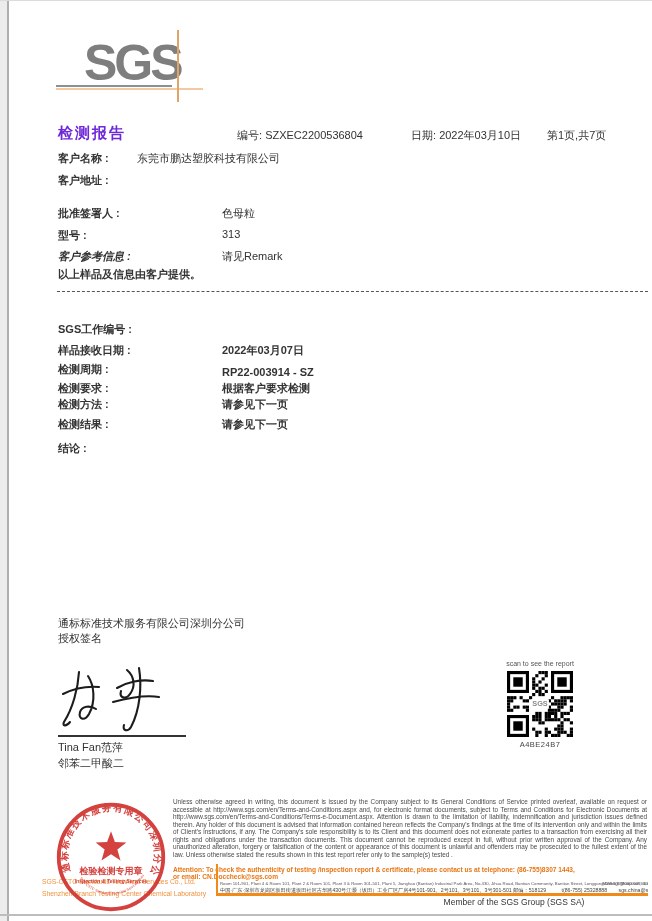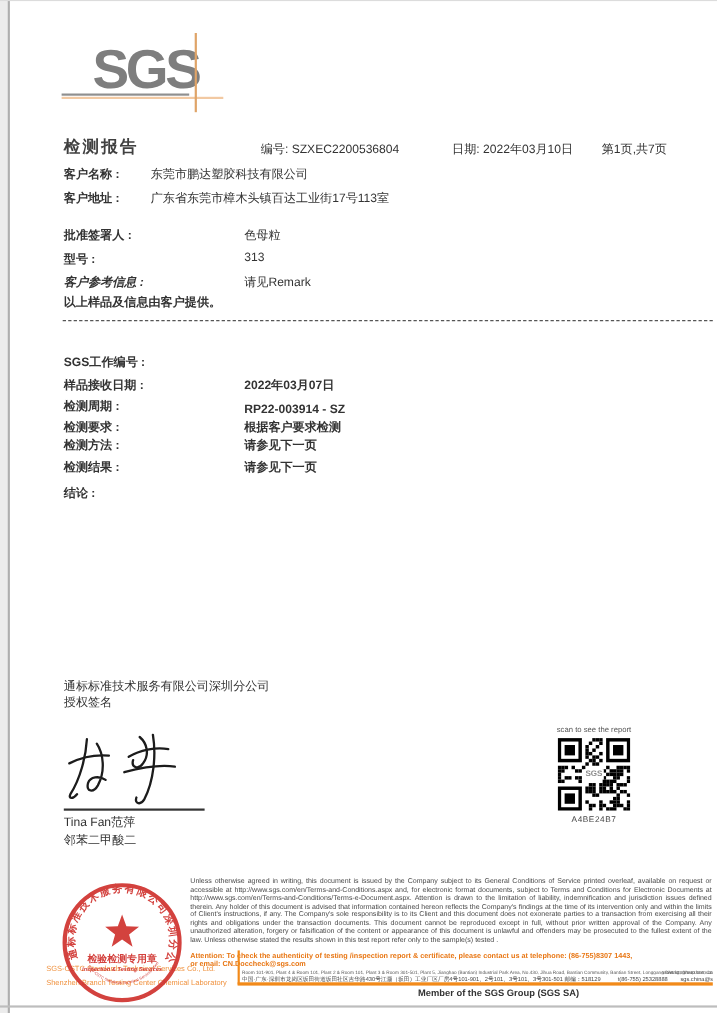--- a/index.html
+++ b/index.html
@@ -14,40 +14,40 @@
   .edge-bottom { position:absolute; left:0; top:914px; width:100%; height:2px; background:#bdbdbd; }
 
   
   .sgs-logo { position:absolute; left:84px; top:38px; font-size:50px; font-weight:bold; color:#7e7e7e; letter-spacing:-3px; line-height:1; }
   .logo-baseline { position:absolute; left:56px; top:85px; width:116px; height:2px; background:#8f8f8f; }
   .logo-hline { position:absolute; left:56px; top:88px; width:147px; height:2px; background:#f2c9a2; }
   .logo-vline { position:absolute; left:177px; top:30px; width:2px; height:72px; background:#dfa468; }
 
   .abs { position:absolute; }
   .t11 { font-size:11px; color:#333; white-space:nowrap; }
-  .title { font-size:15px; font-weight:bold; color:#404040; letter-spacing:2px;text-align:center; }
+  .title { font-size:15px; font-weight:bold; color:#6d28d9; letter-spacing:2px;text-align:center; }
 
   .dashed-sep { position:absolute; left:57px; top:291px; width:591px; border-top:1.5px dashed #555; }
 
   .para { position:absolute; left:222px; top:439px; width:430px; font-size:11px; line-height:17.6px; color:#333; }
 
   .sig-line { position:absolute; left:58px; top:735px; width:128px; height:1.5px; background:#333; }
 
   .qr-caption { position:absolute; left:493px; top:660px; width:94px; text-align:center; font-size:7px; color:#555; }
   .qr-code-label { position:absolute; left:493px; top:740px; width:94px; text-align:center; font-size:7.5px; color:#444; letter-spacing:.5px; }
 
   .disclaimer { position:absolute; left:173px; top:798px; width:474px; font-size:6.4px; line-height:7.55px; color:#4a4a4a; text-align:justify; }
   .attention { position:absolute; left:173px; top:866px; width:474px; font-size:6.6px; line-height:7.3px; font-weight:bold; color:#e87613; }
   .addr-en { position:absolute; left:220px; top:881px; width:428px; font-size:4.3px; color:#555; white-space:nowrap; overflow:hidden; }
   .addr-en .site { float:right; font-size:4.6px; }
   .addr-cn { position:absolute; left:220px; top:887px; width:428px; font-size:5.2px; color:#444; white-space:nowrap; overflow:hidden; }
   .addr-cn .tel { margin-left:14px; } .addr-cn .mail { margin-left:10px; }
   .foot-vline { position:absolute; left:216px; top:864px; width:2px; height:31px; background:#f28a1a; }
   .foot-hline { position:absolute; left:216px; top:893px; width:432px; height:2.5px; background:#f28a1a; }
-  .member { position:absolute; left:380px; top:897px; width:268px; text-align:left; font-size:8.5px; color:#333;font-weight:bold; }
+  .member { position:absolute; left:380px; top:897px; width:268px; text-align:center; font-size:8.5px; color:#333; }
 
   .org-orange { position:absolute; left:42px; font-size:6.8px; color:#f0923f; white-space:nowrap; }
   .stamp-svg { position:absolute; left:54px; top:800px; opacity:.9; }
   .sig-svg { position:absolute; left:55px; top:660px; }
   .qr-svg { position:absolute; left:507px; top:671px; }
 </style>
 </head>
 <body>
 
 <div class="page">
@@ -69,21 +69,20 @@
   </div>
   <div class="abs t11" style="left:411px; top:128px;">
     <span>日期:</span>
     <span>2022年03月10日</span>
   </div>
   <div class="abs t11" style="left:547px; top:128px;">第1页,共7页</div>
 
   <div class="abs t11" style="left:58px; top:151px; font-weight:bold;">客户名称 :</div>
   <div class="abs t11" style="left:137px; top:151px;">东莞市鹏达塑胶科技有限公司</div>
   <div class="abs t11" style="left:58px; top:173px; font-weight:bold;">客户地址 :</div>
-  <div class="abs t11" style="left:137px; top:173px;">广东省东莞市樟木头镇百达工业街17号113室</div>
 
   <div class="abs t11" style="left:58px; top:206px; font-weight:bold;">批准签署人 :</div>
   <div class="abs t11" style="left:222px; top:206px;">色母粒</div>
   <div class="abs t11" style="left:58px; top:228px; font-weight:bold;">型号 :</div>
   <div class="abs t11" style="left:222px; top:228px;">313</div>
   <div class="abs t11" style="left:58px; top:249px; font-weight:bold;font-style:italic;">客户参考信息 :</div>
   <div class="abs t11" style="left:222px; top:249px;">请见Remark</div>
   <div class="abs t11" style="left:58px; top:267px; font-weight:bold;">以上样品及信息由客户提供。</div>
 
   <div class="dashed-sep"></div>

